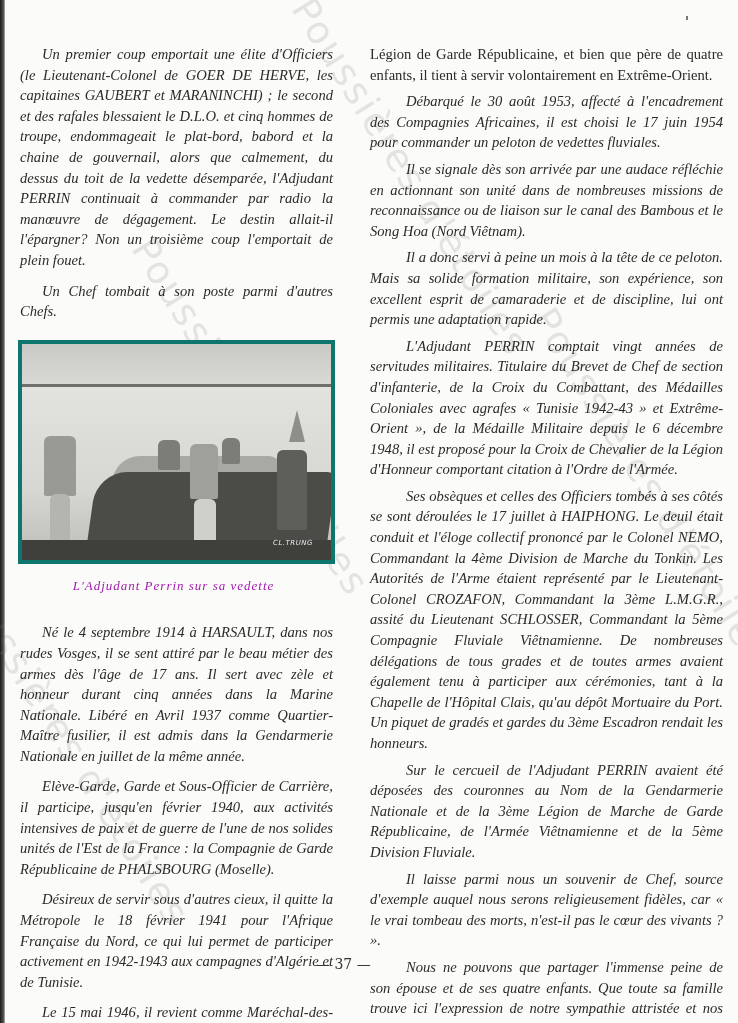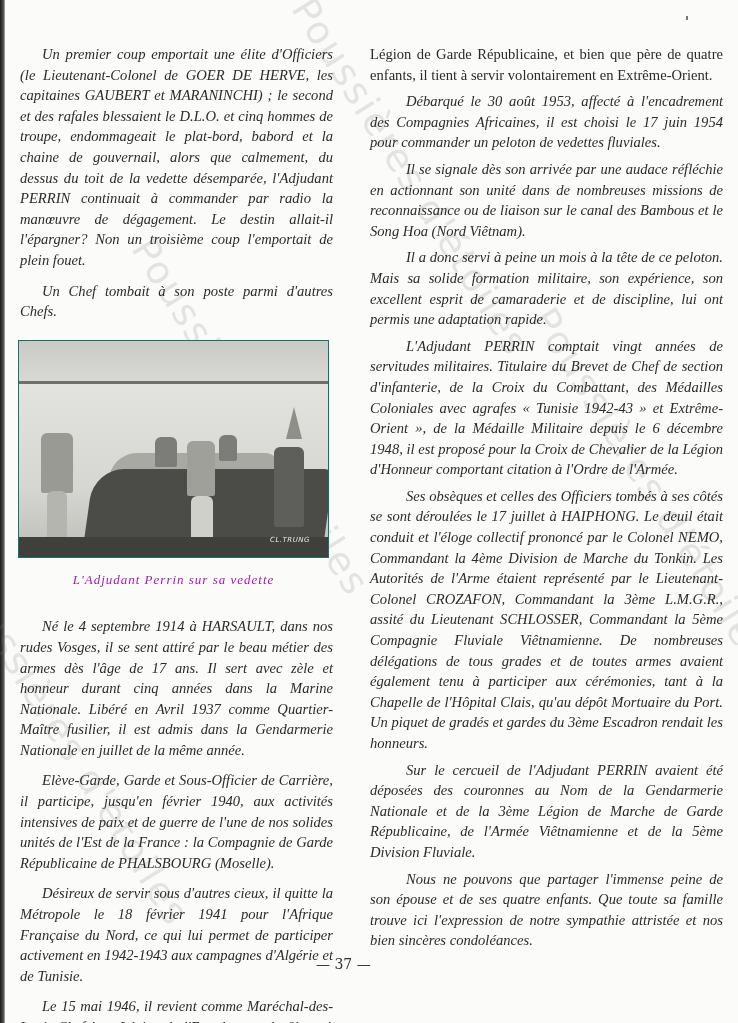--- a/index.html
+++ b/index.html
@@ -22,21 +22,21 @@
   .col-right { left:370px; width:353px; top:44px; }
   .col p { margin:0 0 10px 0; text-indent:0; }
   .col p.ind { text-indent:22px;font-style:italic; }
   .col-right p.ind { text-indent:36px; }
   .col p.tight { margin-bottom:6px; }
   .col p.nomb { margin-bottom:0; }
   .photo-wrap { margin:18px 0 0 -2px; width:311px; }
   .photo {
     width:309px; height:216px; position:relative; overflow:hidden;
     background:#737373;
-    border:1px solid #0f766e;
+    border:4px solid #0f766e;
   }
   .photo .sky { position:absolute; left:0; top:0; width:100%; height:40px; background:linear-gradient(#c9c9c5,#d8d8d4); }
   .photo .shore { position:absolute; left:0; top:40px; width:100%; height:3px; background:#6f6f6b; }
   .photo .water { position:absolute; left:0; top:43px; width:100%; height:173px; background:linear-gradient(#e2e2de,#d6d6d2 60%,#bdbdb8); }
   .photo .boat { position:absolute; left:70px; top:128px; width:240px; height:72px; background:#4b4b48; border-radius:30px 10px 0 0; transform:skewX(-8deg); }
   .photo .deck { position:absolute; left:90px; top:112px; width:170px; height:28px; background:#a9a9a4; border-radius:40px 20px 0 0; }
   .photo .flag { position:absolute; left:267px; top:66px; width:0; height:0; border-left:8px solid transparent; border-right:8px solid transparent; border-bottom:32px solid #8f8f8a; }
   .photo .fig { position:absolute; background:#7c7c78; border-radius:6px 6px 2px 2px; }
   .photo .fig.f1 { left:22px; top:92px; width:32px; height:60px; background:#9a9a95; }
   .photo .fig.f1b { left:28px; top:150px; width:20px; height:50px; background:#b5b5b0; }
@@ -112,17 +112,18 @@
 </div>
 
 <div class="col col-right">
   <p class="tight">Légion de Garde Républicaine, et bien que père de quatre enfants, il tient à servir volontairement en Extrême-Orient.</p>
   <p class="ind tight">Débarqué le 30 août 1953, affecté à l'encadrement des Compagnies Africaines, il est choisi le 17 juin 1954 pour commander un peloton de vedettes fluviales.</p>
   <p class="ind tight">Il se signale dès son arrivée par une audace réfléchie en actionnant son unité dans de nombreuses missions de reconnaissance ou de liaison sur le canal des Bambous et le Song Hoa (Nord Viêtnam).</p>
   <p class="ind tight">Il a donc servi à peine un mois à la tête de ce peloton. Mais sa solide formation militaire, son expérience, son excellent esprit de camaraderie et de discipline, lui ont permis une adaptation rapide.</p>
   <p class="ind tight">L'Adjudant PERRIN comptait vingt années de servitudes militaires. Titulaire du Brevet de Chef de section d'infanterie, de la Croix du Combattant, des Médailles Coloniales avec agrafes « Tunisie 1942-43 » et Extrême-Orient », de la Médaille Militaire depuis le 6 décembre 1948, il est proposé pour la Croix de Chevalier de la Légion d'Honneur comportant citation à l'Ordre de l'Armée.</p>
   <p class="ind tight">Ses obsèques et celles des Officiers tombés à ses côtés se sont déroulées le 17 juillet à HAIPHONG. Le deuil était conduit et l'éloge collectif prononcé par le Colonel NEMO, Commandant la 4ème Division de Marche du Tonkin. Les Autorités de l'Arme étaient représenté par le Lieutenant-Colonel CROZAFON, Commandant la 3ème L.M.G.R., assité du Lieutenant SCHLOSSER, Commandant la 5ème Compagnie Fluviale Viêtnamienne. De nombreuses délégations de tous grades et de toutes armes avaient également tenu à participer aux cérémonies, tant à la Chapelle de l'Hôpital Clais, qu'au dépôt Mortuaire du Port. Un piquet de gradés et gardes du 3ème Escadron rendait les honneurs.</p>
   <p class="ind tight">Sur le cercueil de l'Adjudant PERRIN avaient été déposées des couronnes au Nom de la Gendarmerie Nationale et de la 3ème Légion de Marche de Garde Républicaine, de l'Armée Viêtnamienne et de la 5ème Division Fluviale.</p>
+  <p class="ind tight">Il laisse parmi nous un souvenir de Chef, source d'exemple auquel nous serons religieusement fidèles, car « le vrai tombeau des morts, n'est-il pas le cœur des vivants ? ».</p>
   <p class="ind tight">Nous ne pouvons que partager l'immense peine de son épouse et de ses quatre enfants. Que toute sa famille trouve ici l'expression de notre sympathie attristée et nos bien sincères condoléances.</p>
 
 </div>
 
 <div class="page-number">— 37 —</div>
 
 </body></html>

